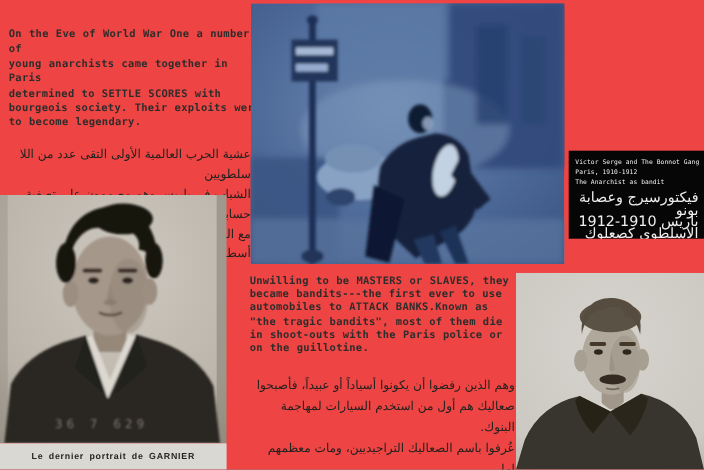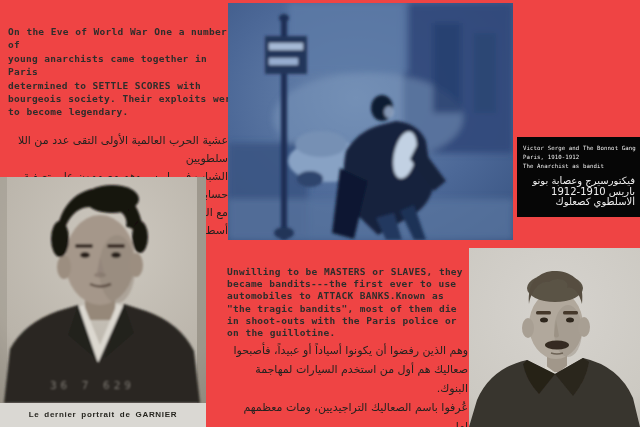--- a/index.html
+++ b/index.html
@@ -17,21 +17,21 @@
     color:#2e2d2b; white-space:pre-line;
   }
   .arabic-text{
     position:absolute; direction:rtl; text-align:right;
     font-family:"DejaVu Sans", sans-serif;
     font-size:11px; line-height:18px;
     color:#23221f; white-space:pre-line;
   }
   .intro-en{ left:8px; top:25px; width:230px; }
   .intro-ar{ left:2px; top:92px; width:226px;margin-top:40px; }
-  .body-en{ left:227px; top:250px; width:244px; line-height:12.2px;margin-top:16px; }
+  .body-en{ left:227px; top:250px; width:244px; line-height:12.2px; }
   .body-ar{ left:230px; top:341px; width:238px; line-height:19px; }
 
   .photo{ position:absolute; overflow:hidden; }
   .photo svg{ display:block; width:100%; height:100%; }
   .photo-street{ left:228px; top:3px; width:285px; height:237px; }
   .photo-garnier{ left:0px; top:177px; width:234px; height:250px; }
   .photo-bonnot{ left:469px; top:248px; width:171px; height:179px; }
 
   .garnier-img{ position:absolute; left:0; top:0; width:206px; height:226px; }
   .garnier-caption{
@@ -47,21 +47,21 @@
     padding:7px 5px 6px 6px; overflow:hidden;
   }
   .credit-en{
     font-family:"DejaVu Sans Mono", monospace;
     font-size:5.7px; line-height:9px; letter-spacing:0.1px;
     white-space:pre; color:#f2f2f2;
   }
   .credit-ar{
     margin-top:5px; direction:rtl; text-align:right;
     font-family:"DejaVu Sans", sans-serif;
-    font-size:10px; line-height:10.5px; color:#efefef;
+    font-size:13px; line-height:10.5px; color:#efefef;
     white-space:pre-line;
   }
 </style>
 </head>
 <body>
 
 <div class="page">
 
   <div class="mono-text intro-en">On the Eve of World War One a number of
 young anarchists came together in Paris

